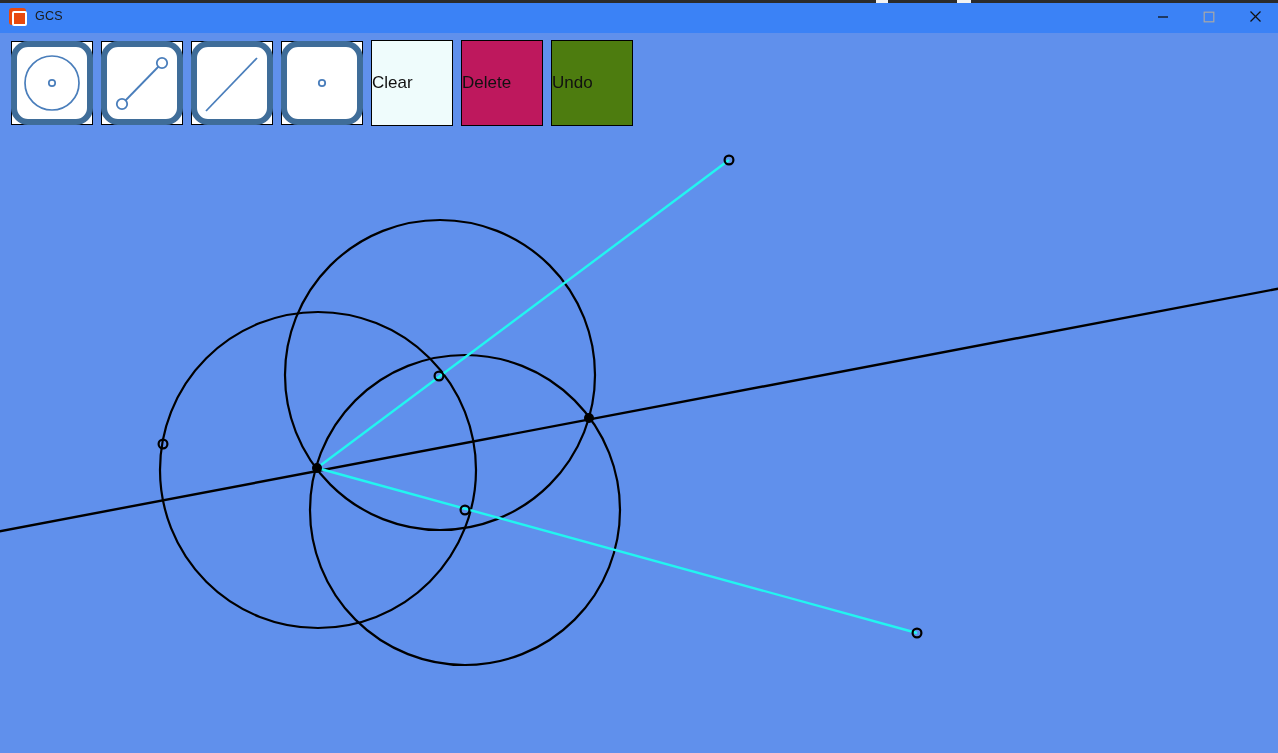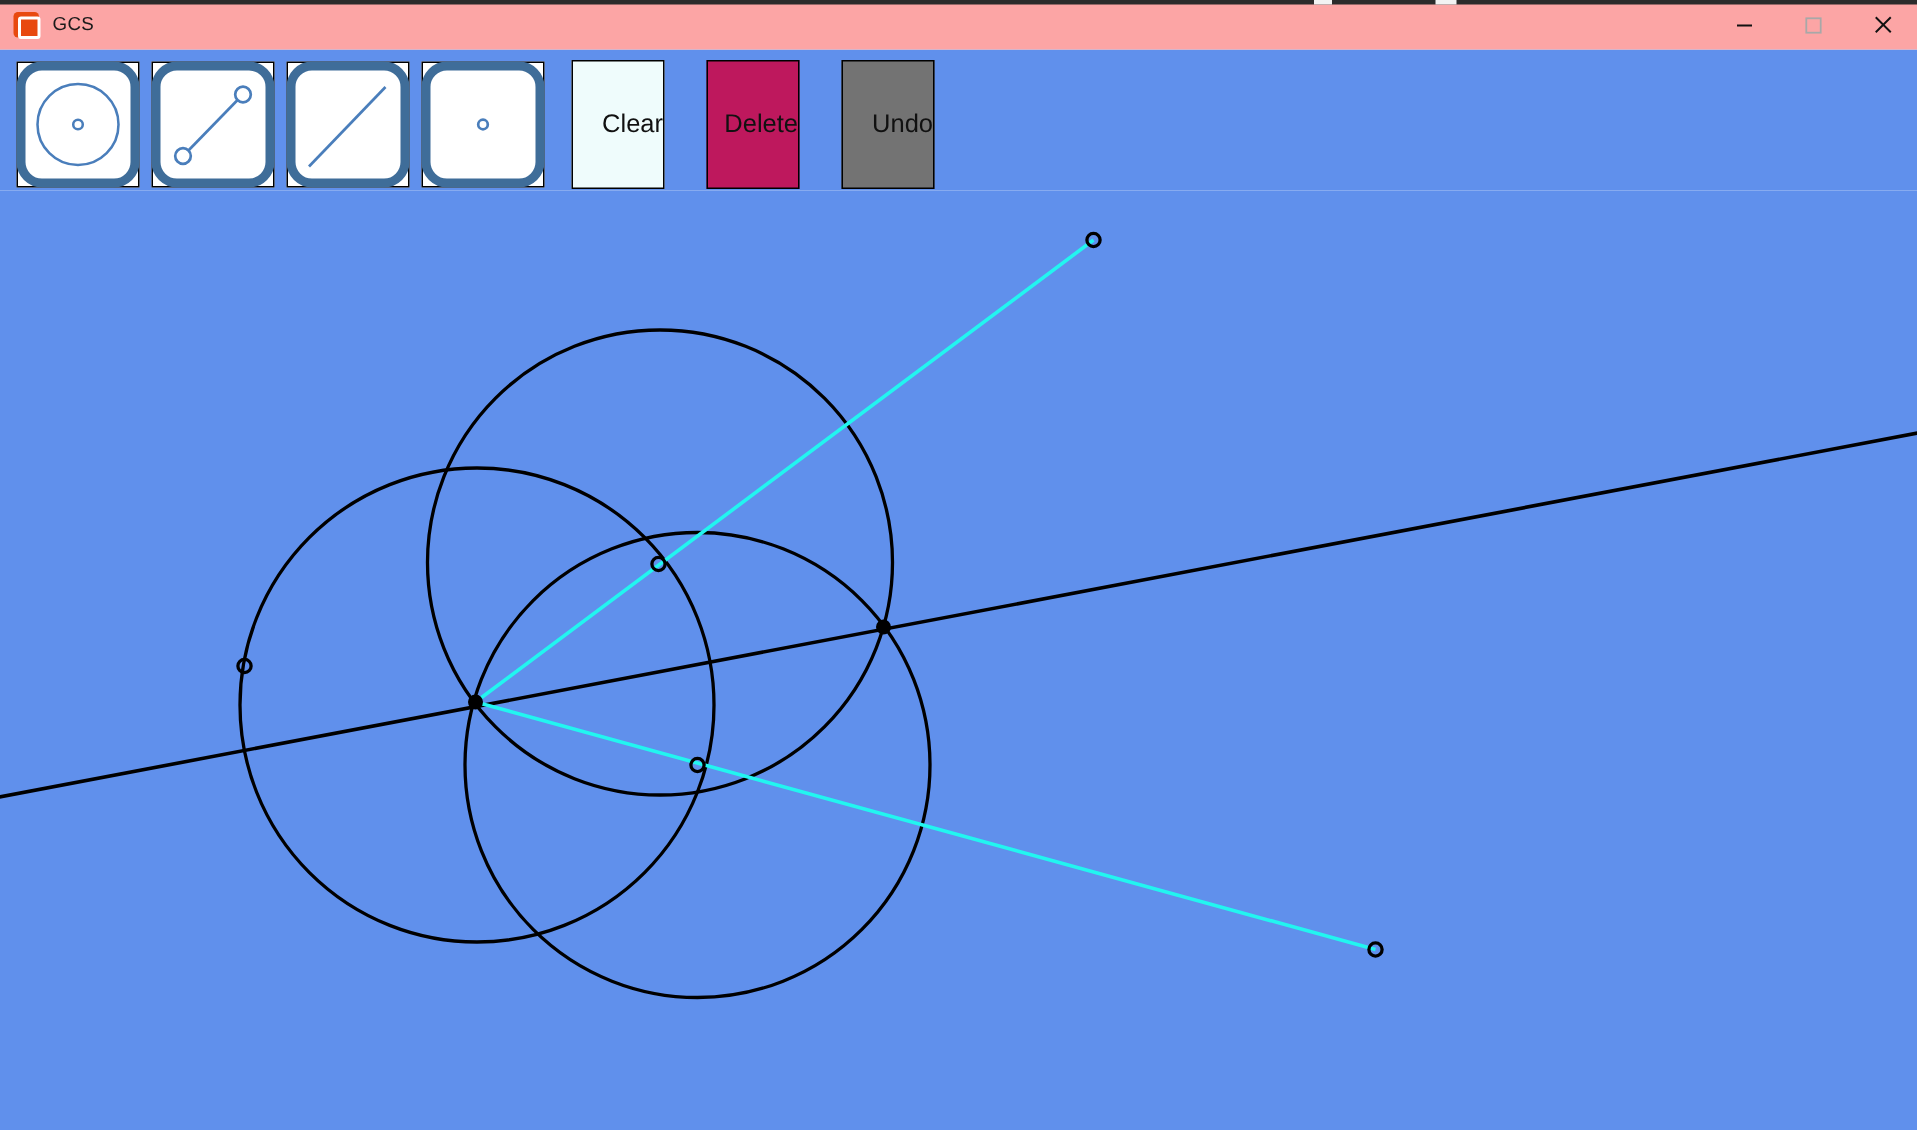--- a/index.html
+++ b/index.html
@@ -24,21 +24,21 @@
     z-index: 30;
   }
   .screen-edge .notch {
     position: absolute; top: 0; height: 3px; background: #f2f2f2;
   }
 
   
   .titlebar {
     position: relative;
     height: 33px; flex: 0 0 33px;
-    background: #fca5a5;
+    background: #3b82f6;
     display: flex; align-items: flex-start;
     border-bottom: 0px solid #e2e2e2;
     z-index: 20;
   }
   .tb-left { display: flex; align-items: center; padding-left: 9px; gap: 9px; }
   .app-icon {
     width: 17px; height: 17px;
     background: #e8490f;
     border-radius: 3px;
     position: relative;
@@ -122,23 +122,23 @@
     width: 82px; height: 84px;
     pointer-events: none;
   }
 
   .action-slot {
     width: 90px; height: 90px;
     display: flex; align-items: center; justify-content: center;
     margin-left: 0px;
   }
   .action-btn {
-    width: 62px; height: 86px;
+    width: 82px; height: 86px;
     border: 1px solid #000000;
-    display: flex; align-items: center; justify-content: flex-end;
+    display: flex; align-items: center; justify-content: flex-start;
     font-size: 17px;
     color: #111111;
     cursor: default;
     font-family: "Liberation Sans", sans-serif;
   }
 
   
   .canvas-wrap {
     position: relative;
     flex: 1 1 auto;
@@ -226,21 +226,21 @@
       </div>
     </div>
 
     <div class="action-slot">
       <div class="action-btn" style="background:#be185d">
         <span>Delete</span>
       </div>
     </div>
 
     <div class="action-slot">
-      <div class="action-btn" style="background:#737373">
+      <div class="action-btn" style="background:#4d7c0f">
         <span>Undo</span>
       </div>
     </div>
 
   </div>
 
   <div class="canvas-wrap">
     <svg id="geo-svg" width="1278" height="627" viewBox="0 0 1278 627">
       <g id="g-circles">
           <circle cx="318" cy="343" r="158" fill="none" stroke="#000000" stroke-width="2.2"></circle>

